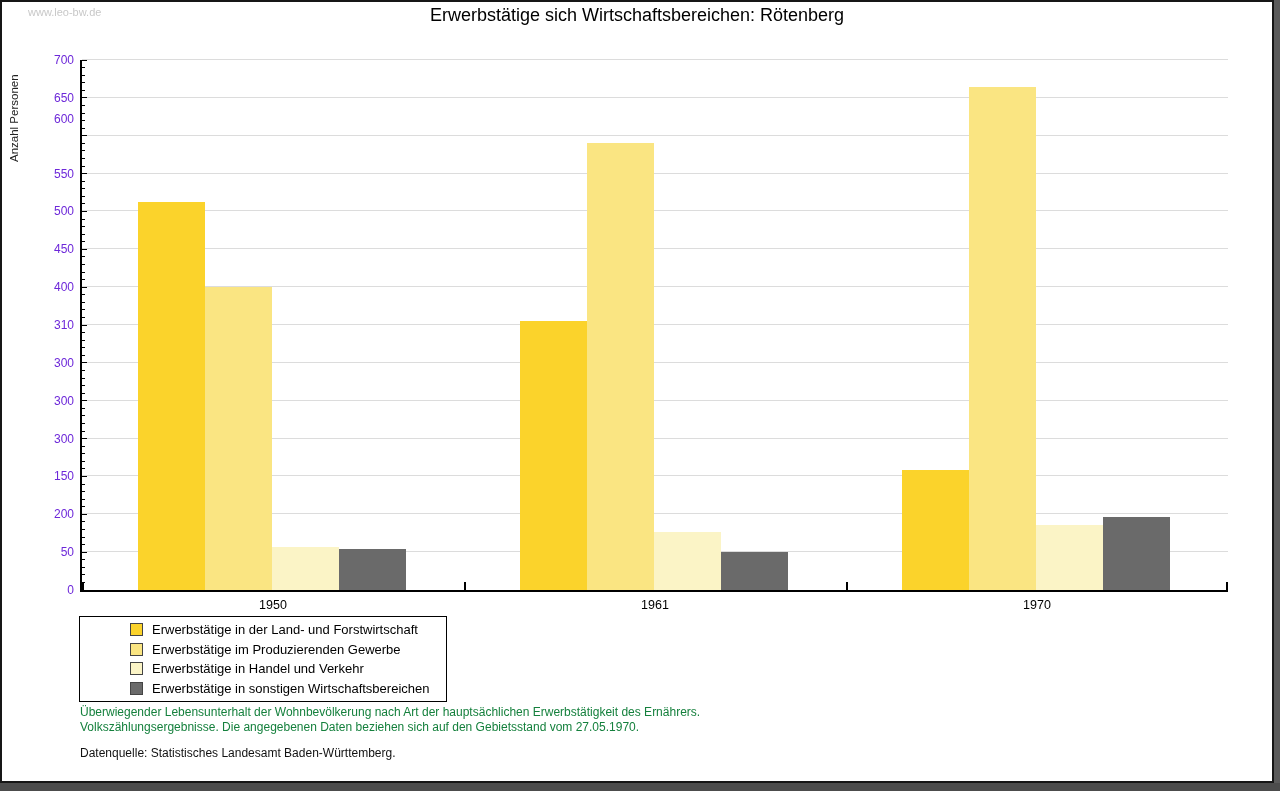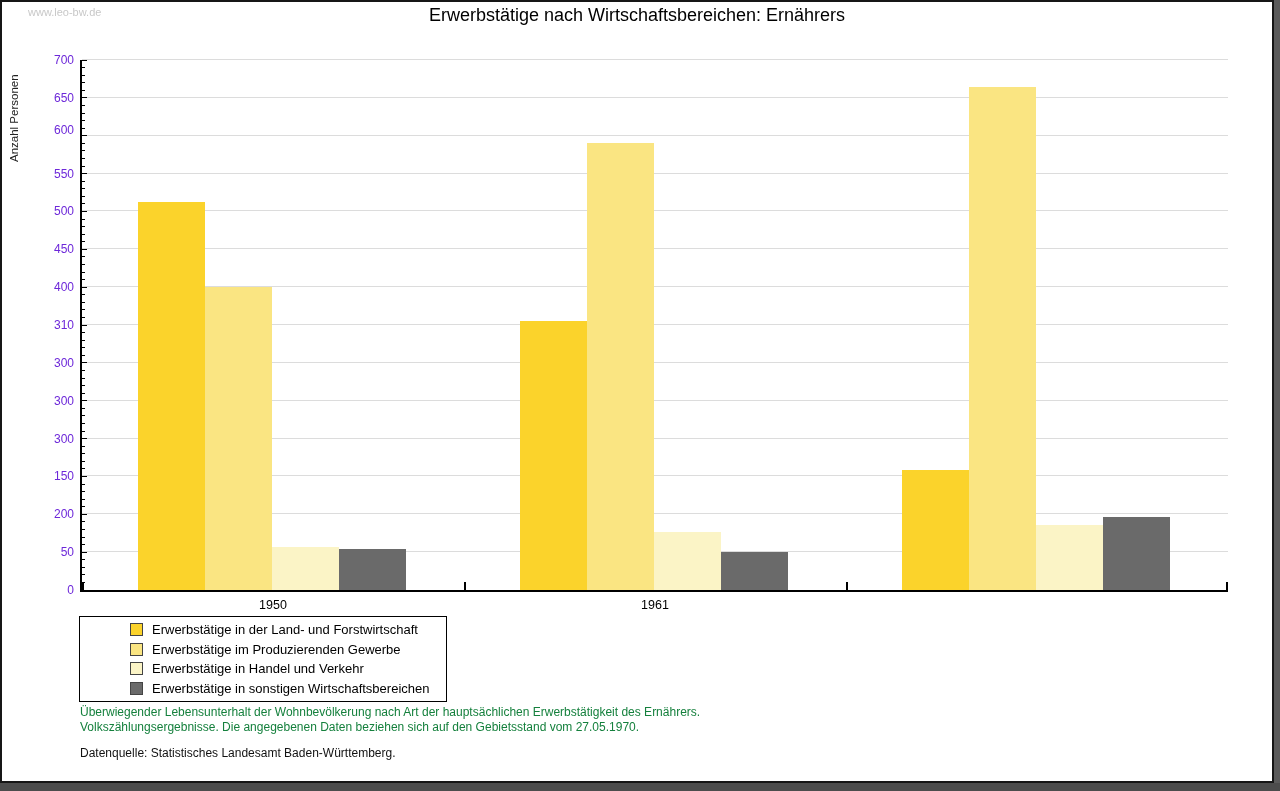--- a/index.html
+++ b/index.html
@@ -37,21 +37,21 @@
 
   
   #footnotes{position:absolute;left:80px;top:705px;font-size:12px;line-height:14.5px;color:#15803d;}
   #source{position:absolute;left:80px;top:746px;font-size:12px;color:#111;}
 </style>
 </head>
 <body>
 
 <div id="canvas">
   <div id="watermark">www.leo-bw.de</div>
-  <div id="title">Erwerbstätige nach Wirtschaftsbereichen: Ernährers</div>
+  <div id="title">Erwerbstätige sich Wirtschaftsbereichen: Rötenberg</div>
   <div id="ylabel">Anzahl Personen</div>
 
   <div id="plot">
       <div class="gridline" style="bottom: 37.8571px;"></div>
       <div class="gridline" style="bottom: 75.7143px;"></div>
       <div class="gridline" style="bottom: 113.571px;"></div>
       <div class="gridline" style="bottom: 151.429px;"></div>
       <div class="gridline" style="bottom: 189.286px;"></div>
       <div class="gridline" style="bottom: 227.143px;"></div>
       <div class="gridline" style="bottom: 265px;"></div>
@@ -137,37 +137,38 @@
       <div class="ylab" style="bottom: 68.7143px;">200</div>
       <div class="ylab" style="bottom: 106.571px;">150</div>
       <div class="ylab" style="bottom: 144.429px;">300</div>
       <div class="ylab" style="bottom: 182.286px;">300</div>
       <div class="ylab" style="bottom: 220.143px;">300</div>
       <div class="ylab" style="bottom: 258px;">310</div>
       <div class="ylab" style="bottom: 295.857px;">400</div>
       <div class="ylab" style="bottom: 333.714px;">450</div>
       <div class="ylab" style="bottom: 371.571px;">500</div>
       <div class="ylab" style="bottom: 409.429px;">550</div>
-      <div class="ylab" style="bottom: 453px;">600</div>
+      <div class="ylab" style="bottom: 464px;">600</div>
       <div class="ylab" style="bottom: 485.143px;">650</div>
       <div class="ylab" style="bottom: 523px;">700</div>
       <div class="xtick" style="left: 0px;"></div>
       <div class="xtick" style="left: 382px;"></div>
       <div class="xtick" style="left: 764px;"></div>
       <div class="xtick" style="left: 1144px;"></div>
       <div class="xlab" style="left: 0px;">1950</div>
       <div class="bar" style="left: 56px; height: 387.657px; background: rgb(251, 211, 43);"></div>
       <div class="bar" style="left: 123px; height: 302.857px; background: rgb(250, 229, 130);"></div>
       <div class="bar" style="left: 190px; height: 43.1571px; background: rgb(251, 244, 198);"></div>
       <div class="bar" style="left: 257px; height: 40.8857px; background: rgb(106, 106, 106);"></div>
       <div class="xlab" style="left: 382px;">1961</div>
       <div class="bar" style="left: 438px; height: 268.786px; background: rgb(251, 211, 43);"></div>
       <div class="bar" style="left: 505px; height: 446.714px; background: rgb(250, 229, 130);"></div>
       <div class="bar" style="left: 572px; height: 58.3px; background: rgb(251, 244, 198);"></div>
       <div class="bar" style="left: 639px; height: 37.8571px; background: rgb(106, 106, 106);"></div>
+      <div class="xlab" style="left: 764px;">1970</div>
       <div class="bar" style="left: 820px; height: 119.629px; background: rgb(251, 211, 43);"></div>
       <div class="bar" style="left: 887px; height: 503.5px; background: rgb(250, 229, 130);"></div>
       <div class="bar" style="left: 954px; height: 65.1143px; background: rgb(251, 244, 198);"></div>
       <div class="bar" style="left: 1021px; height: 73.4429px; background: rgb(106, 106, 106);"></div>
     </div>
 
   <div id="legend">
       <div class="lrow">
         <span class="swatch" style="background: rgb(251, 211, 43);"></span>
         <span class="ltext">Erwerbstätige in der Land- und Forstwirtschaft</span>

